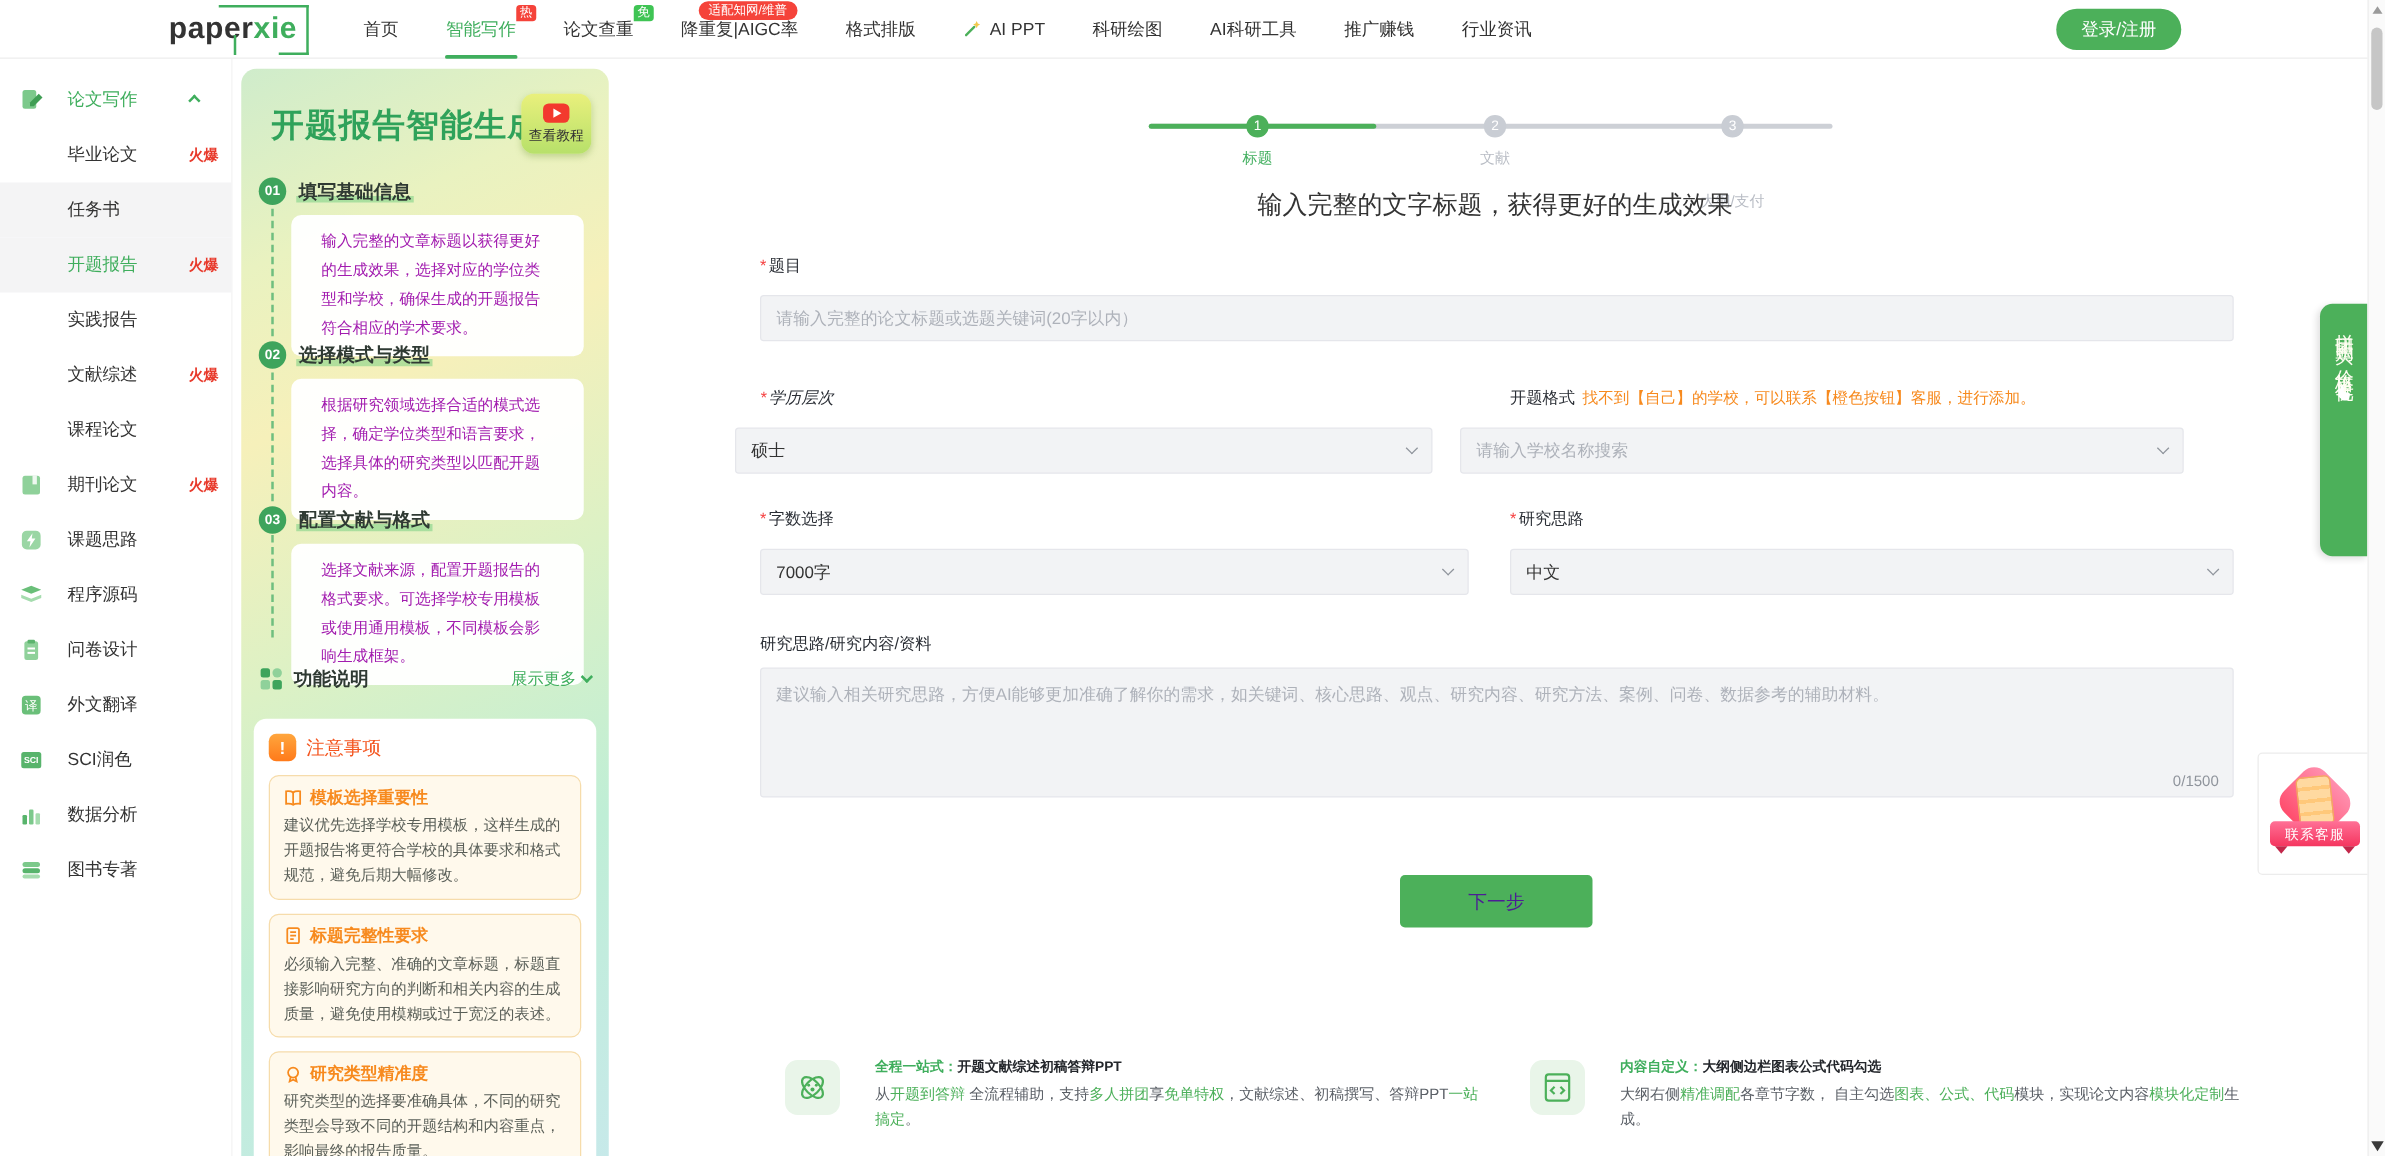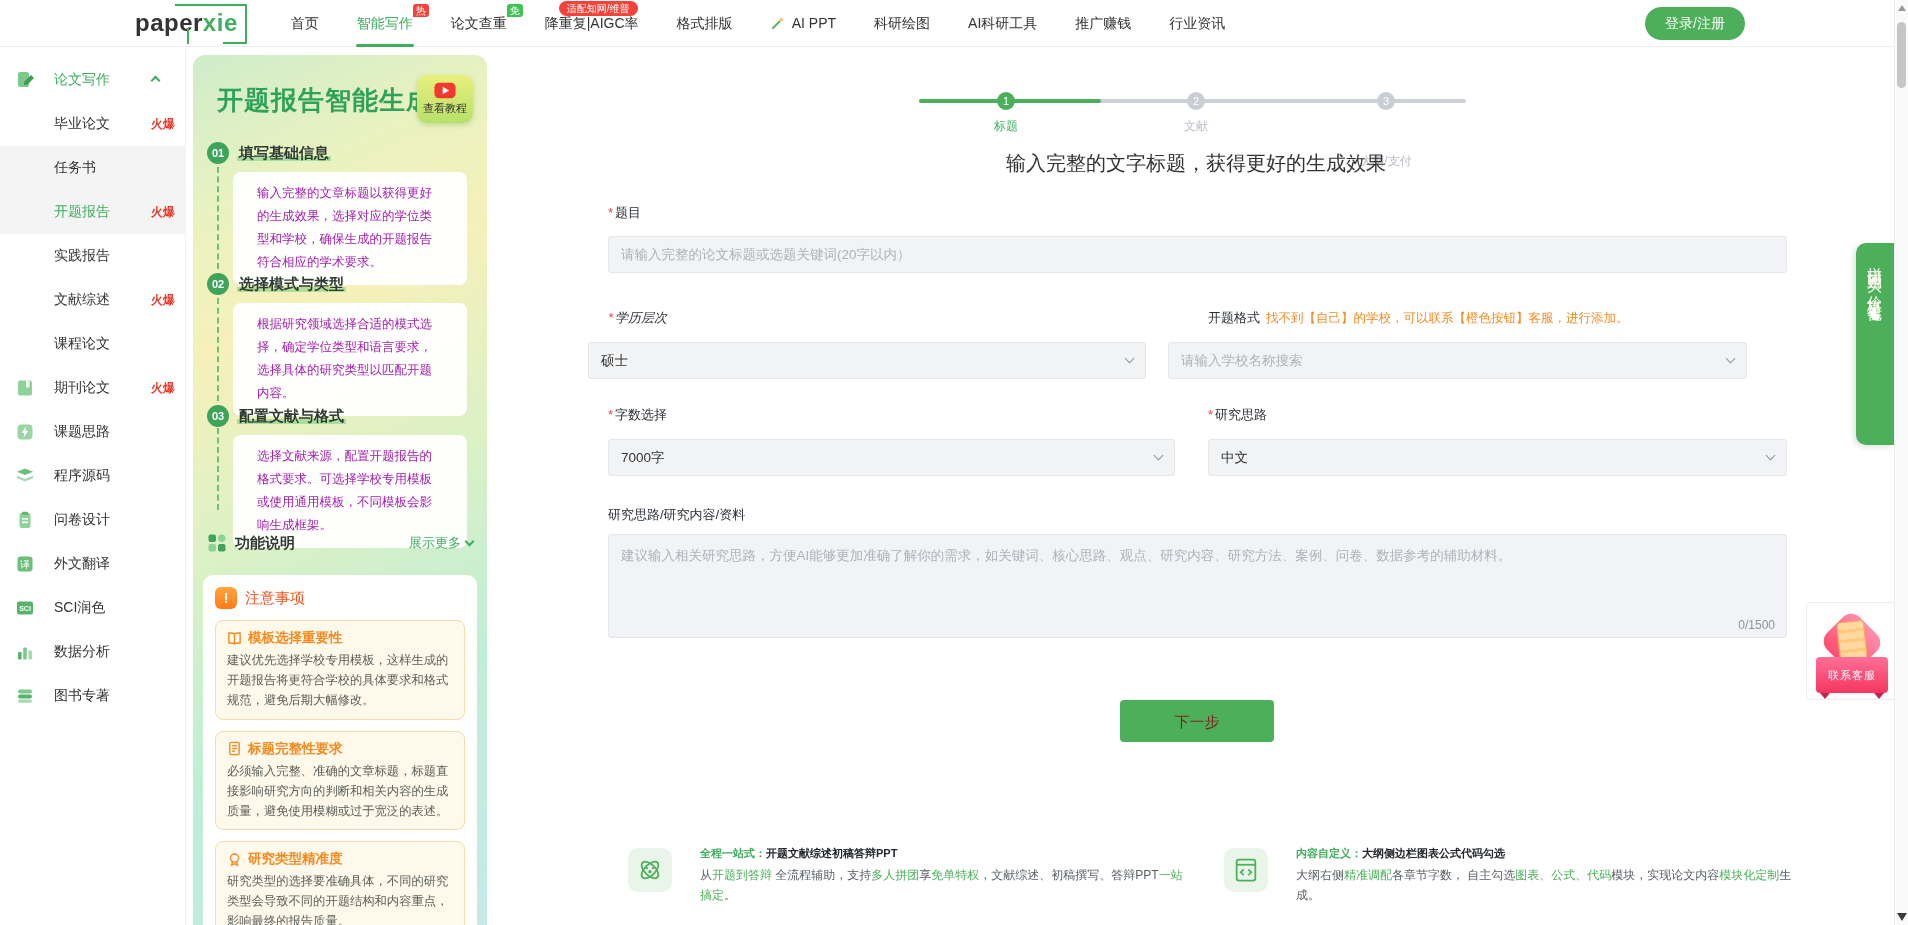--- a/index.html
+++ b/index.html
@@ -109,21 +109,21 @@
   input.f-input::placeholder,textarea.f-area::placeholder{color:#aeb2ba;}
   .f-select{position:absolute;height:37px;background:#f2f3f5;border:1px solid #e5e6eb;border-radius:3px;
             display:flex;align-items:center;padding:0 12px;font-size:13.5px;color:#333;cursor:pointer;}
   .f-select .ph{color:#aeb2ba;}
   .f-select .car{margin-left:auto;width:7px;height:7px;border-left:1.5px solid #8f949c;
                  border-bottom:1.5px solid #8f949c;transform:rotate(-45deg);margin-top:-4px;}
   .f-area{position:absolute;left:608px;top:534px;width:1179px;height:104px;background:#f2f3f5;
           border:1px solid #e5e6eb;border-radius:3px;resize:none;font-size:13.5px;color:#1d4ed8;
           padding:10px 12px;font-family:inherit;line-height:1.6;}
   .f-counter{position:absolute;left:1690px;top:618px;width:85px;text-align:right;font-size:12px;color:#8f949c;}
-  .next-btn{position:absolute;left:1120px;top:700px;width:154px;height:42px;background:#4cb05a;color:#7f1d1d;
+  .next-btn{position:absolute;left:1120px;top:700px;width:154px;height:42px;background:#4cb05a;color:#4c1d95;
             font-size:15px;border:none;border-radius:4px;text-align:center;line-height:42px;cursor:pointer;}
 
   
   .bf-icon{position:absolute;top:848px;width:44px;height:44px;border-radius:10px;background:#e9f5e9;
            display:flex;align-items:center;justify-content:center;}
   .bf-text{position:absolute;top:846px;}
   .bf-title{font-size:11px;font-weight:bold;color:#23262b;}
   .bf-title .hl{color:#3fae5d;}
   .bf-body{margin-top:5px;font-size:12px;line-height:1.63;color:#5a5f66;}
   .seg-hl{color:#4cb05a;}
@@ -136,21 +136,21 @@
   .gb-txt{writing-mode:vertical-rl;color:#fffef2;font-size:15px;letter-spacing:4px;line-height:1;}
   .gb-gap{height:12px;}
   .contact{position:absolute;left:1806px;top:602px;width:92px;height:98px;background:#fff;
            border:1px solid #ececec;border-radius:4px;display:flex;align-items:center;justify-content:center;cursor:pointer;}
   .c-badge{position:relative;width:72px;height:72px;}
   .c-hex{position:absolute;left:12px;top:4px;width:48px;height:46px;background:linear-gradient(180deg,#ff8fae,#ff4d6d);
          border-radius:12px;transform:rotate(45deg);}
   .c-scroll{position:absolute;left:22px;top:6px;width:28px;height:40px;border-radius:5px;transform:rotate(-6deg);
             background:repeating-linear-gradient(180deg,#ffd9a0 0 7px,#ffc87a 7px 10px);
             border:1px solid #f3ad5c;}
-  .c-ribbon{position:absolute;left:0px;top:42px;width:72px;height:36px;border-radius:4px;
+  .c-ribbon{position:absolute;left:0px;top:42px;width:72px;height:20px;border-radius:4px;
             background:linear-gradient(180deg,#ff7096,#f5365f);color:#fff;font-size:11px;
             display:flex;align-items:center;justify-content:center;letter-spacing:1px;}
   .c-ribbon:before,.c-ribbon:after{content:"";position:absolute;bottom:-6px;border-style:solid;}
   .c-ribbon:before{left:4px;border-width:6px 5px 0 5px;border-color:#c2274a transparent transparent transparent;}
   .c-ribbon:after{right:4px;border-width:6px 5px 0 5px;border-color:#c2274a transparent transparent transparent;}
 </style>
 </head>
 <body>
 
 <div id="app">

